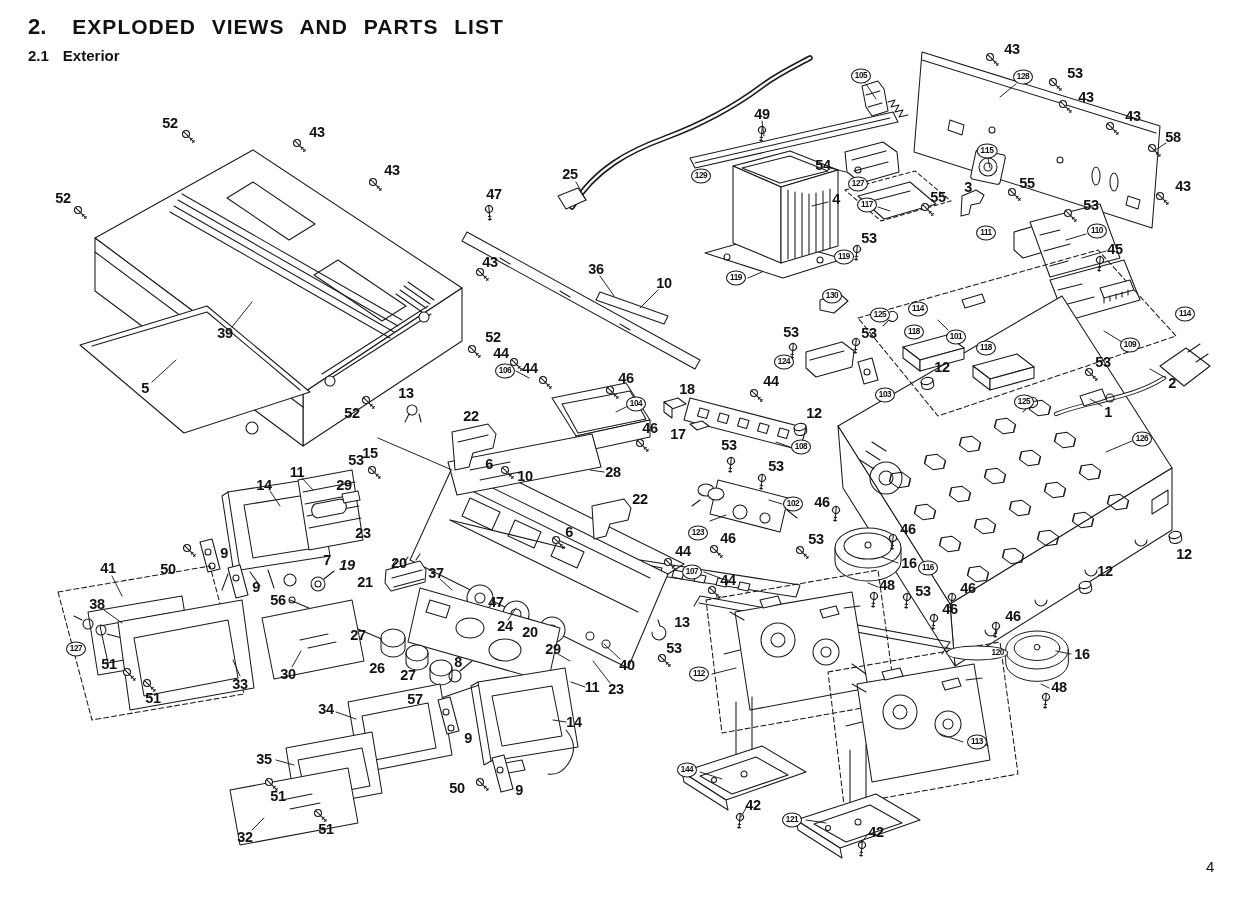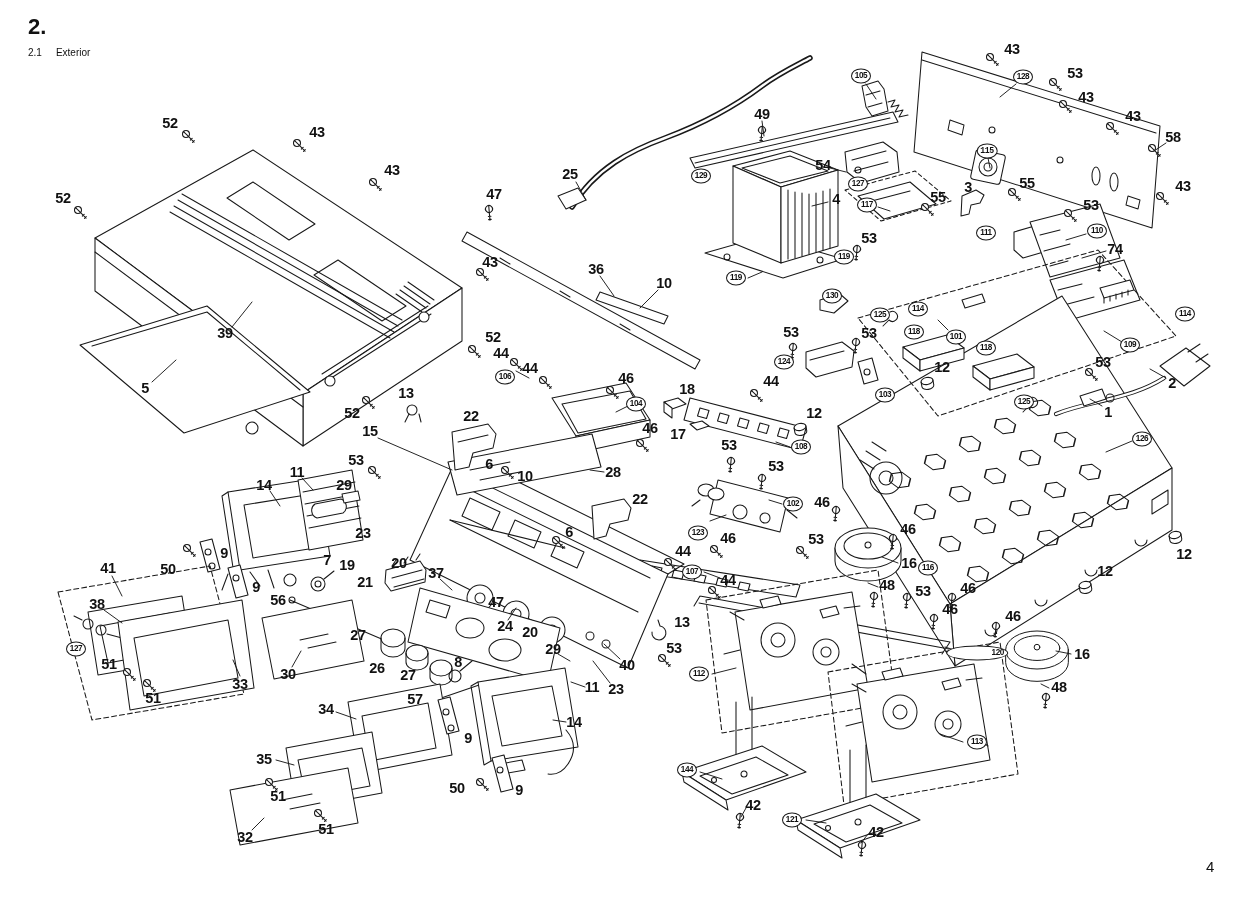--- a/index.html
+++ b/index.html
@@ -8,21 +8,21 @@
   #art{position:absolute;left:0;top:0;}
   #art *{stroke:#191919;stroke-width:1.05;fill:none;stroke-linecap:round;stroke-linejoin:round;}
   #art .wf{fill:#ffffff;}
   #art .thick{stroke-width:5.5;}
   #art .cord{stroke-width:4.2;}
   #art .wcore{stroke:#ffffff;stroke-width:2.4;}
   #art .lead{stroke-width:0.95;}
   .title-block{position:absolute;left:28px;top:14px;display:flex;align-items:baseline;gap:26px;}
   .title-num{font-size:22px;font-weight:700;}
   .title-text{font-size:21px;font-weight:700;letter-spacing:1px;word-spacing:9px;}
-  .subtitle{position:absolute;left:28px;top:47px;display:flex;gap:14px;font-size:10px;font-weight:400;}
+  .subtitle{position:absolute;left:28px;top:47px;display:flex;gap:14px;font-size:15px;font-weight:700;}
   .page-num{position:absolute;left:1206px;top:858px;font-size:15px;}
   .callout{position:absolute;transform:translate(-50%,-50%);font-size:14.5px;font-weight:700;
            letter-spacing:-0.4px;white-space:nowrap;line-height:1;}
   .callout.circled{font-size:8.2px;border:1.2px solid #191919;border-radius:50%;
            padding:2.5px 2.5px;min-width:13px;text-align:center;background:#fff;}
 </style>
 </head>
 <body>
 
 <div id="canvas">
@@ -396,20 +396,21 @@
       M963,742 L940,734 M964,653 L945,647 M700,772 L722,779 M806,820 L826,823 M746,808 L741,817 M868,834 L861,843
       M112,576 L122,596 M104,610 L122,623 M240,676 L233,660 M292,667 L301,651 M336,712 L356,719 M276,760 L294,765
       M252,830 L264,818 M604,472 L590,470 M620,659 L604,644 M610,683 L593,661 M585,687 L571,682 M558,654 L570,661
       M566,722 L553,720 M378,438 L452,470 M270,491 L280,506 M302,478 L313,490 M440,579 L452,590 M508,620 L516,608
       M704,572 L720,578 M516,371 L529,378 M628,406 L616,412 M790,447 L776,442 M782,504 L769,500 M710,521 L726,515
       M878,207 L890,211 M748,278 L762,272 M866,84 L876,99 M988,158 L990,168"></path>
   </svg>
 
   <div class="title-block">
     <span class="title-num">2.</span>
+    <span class="title-text">EXPLODED VIEWS AND PARTS LIST</span>
   </div>
   <div class="subtitle">
     <span>2.1</span>
     <span>Exterior</span>
   </div>
 
   <div id="callout-layer">
       <div class="callout" style="left: 170px; top: 123px;">52</div>
       <div class="callout" style="left: 317px; top: 132px;">43</div>
       <div class="callout" style="left: 392px; top: 170px;">43</div>
@@ -432,21 +433,21 @@
       <div class="callout" style="left: 968px; top: 187px;">3</div>
       <div class="callout" style="left: 938px; top: 197px;">55</div>
       <div class="callout" style="left: 1027px; top: 183px;">55</div>
       <div class="callout" style="left: 1091px; top: 205px;">53</div>
       <div class="callout" style="left: 1183px; top: 186px;">43</div>
       <div class="callout" style="left: 836px; top: 199px;">4</div>
       <div class="callout" style="left: 869px; top: 238px;">53</div>
       <div class="callout circled" style="left: 844px; top: 257px;">119</div>
       <div class="callout circled" style="left: 986px; top: 233px;">111</div>
       <div class="callout circled" style="left: 1097px; top: 231px;">110</div>
-      <div class="callout" style="left: 1115px; top: 249px;">74</div>
+      <div class="callout" style="left: 1115px; top: 249px;">45</div>
       <div class="callout" style="left: 490px; top: 262px;">43</div>
       <div class="callout" style="left: 596px; top: 269px;">36</div>
       <div class="callout" style="left: 664px; top: 283px;">10</div>
       <div class="callout circled" style="left: 736px; top: 278px;">119</div>
       <div class="callout circled" style="left: 832px; top: 296px;">130</div>
       <div class="callout circled" style="left: 880px; top: 315px;">125</div>
       <div class="callout circled" style="left: 918px; top: 309px;">114</div>
       <div class="callout circled" style="left: 956px; top: 337px;">101</div>
       <div class="callout circled" style="left: 914px; top: 332px;">118</div>
       <div class="callout circled" style="left: 986px; top: 348px;">118</div>
@@ -461,51 +462,51 @@
       <div class="callout" style="left: 1103px; top: 362px;">53</div>
       <div class="callout" style="left: 1172px; top: 383px;">2</div>
       <div class="callout" style="left: 1108px; top: 412px;">1</div>
       <div class="callout circled" style="left: 1142px; top: 439px;">126</div>
       <div class="callout" style="left: 225px; top: 333px;">39</div>
       <div class="callout" style="left: 145px; top: 388px;">5</div>
       <div class="callout" style="left: 352px; top: 413px;">52</div>
       <div class="callout" style="left: 406px; top: 393px;">13</div>
       <div class="callout" style="left: 493px; top: 337px;">52</div>
       <div class="callout" style="left: 501px; top: 353px;">44</div>
-      <div class="callout circled" style="left: 505px; top: 371px; margin-top: 6px;">106</div>
+      <div class="callout circled" style="left: 505px; top: 371px;">106</div>
       <div class="callout" style="left: 530px; top: 368px;">44</div>
       <div class="callout" style="left: 626px; top: 378px;">46</div>
       <div class="callout circled" style="left: 636px; top: 404px;">104</div>
       <div class="callout" style="left: 687px; top: 389px;">18</div>
       <div class="callout" style="left: 771px; top: 381px;">44</div>
       <div class="callout" style="left: 814px; top: 413px;">12</div>
       <div class="callout" style="left: 678px; top: 434px;">17</div>
       <div class="callout" style="left: 650px; top: 428px;">46</div>
       <div class="callout circled" style="left: 801px; top: 447px;">108</div>
       <div class="callout" style="left: 471px; top: 416px;">22</div>
-      <div class="callout" style="left: 370px; top: 431px;">15</div>
+      <div class="callout" style="left: 370px; top: 453px;">15</div>
       <div class="callout" style="left: 356px; top: 460px;">53</div>
       <div class="callout" style="left: 489px; top: 464px;">6</div>
       <div class="callout" style="left: 525px; top: 476px;">10</div>
       <div class="callout" style="left: 613px; top: 472px;">28</div>
       <div class="callout" style="left: 297px; top: 472px;">11</div>
       <div class="callout" style="left: 344px; top: 485px;">29</div>
       <div class="callout" style="left: 264px; top: 485px;">14</div>
       <div class="callout" style="left: 640px; top: 499px;">22</div>
       <div class="callout" style="left: 729px; top: 445px;">53</div>
       <div class="callout" style="left: 776px; top: 466px;">53</div>
       <div class="callout circled" style="left: 793px; top: 504px;">102</div>
       <div class="callout circled" style="left: 698px; top: 521px; margin-top: 12px;">123</div>
       <div class="callout" style="left: 822px; top: 502px;">46</div>
       <div class="callout" style="left: 728px; top: 538px;">46</div>
       <div class="callout" style="left: 816px; top: 539px;">53</div>
       <div class="callout" style="left: 363px; top: 533px;">23</div>
       <div class="callout" style="left: 399px; top: 563px;">20</div>
       <div class="callout" style="left: 327px; top: 560px;">7</div>
-      <div class="callout" style="left: 347px; top: 565px;">19</div>
+      <div class="callout" style="left: 347px; top: 565px; font-style: italic;">19</div>
       <div class="callout" style="left: 365px; top: 582px;">21</div>
       <div class="callout" style="left: 224px; top: 553px;">9</div>
       <div class="callout" style="left: 256px; top: 587px;">9</div>
       <div class="callout" style="left: 168px; top: 569px;">50</div>
       <div class="callout" style="left: 278px; top: 600px;">56</div>
       <div class="callout" style="left: 569px; top: 532px;">6</div>
       <div class="callout" style="left: 436px; top: 573px;">37</div>
       <div class="callout" style="left: 496px; top: 602px;">47</div>
       <div class="callout" style="left: 505px; top: 626px;">24</div>
       <div class="callout" style="left: 530px; top: 632px;">20</div>

